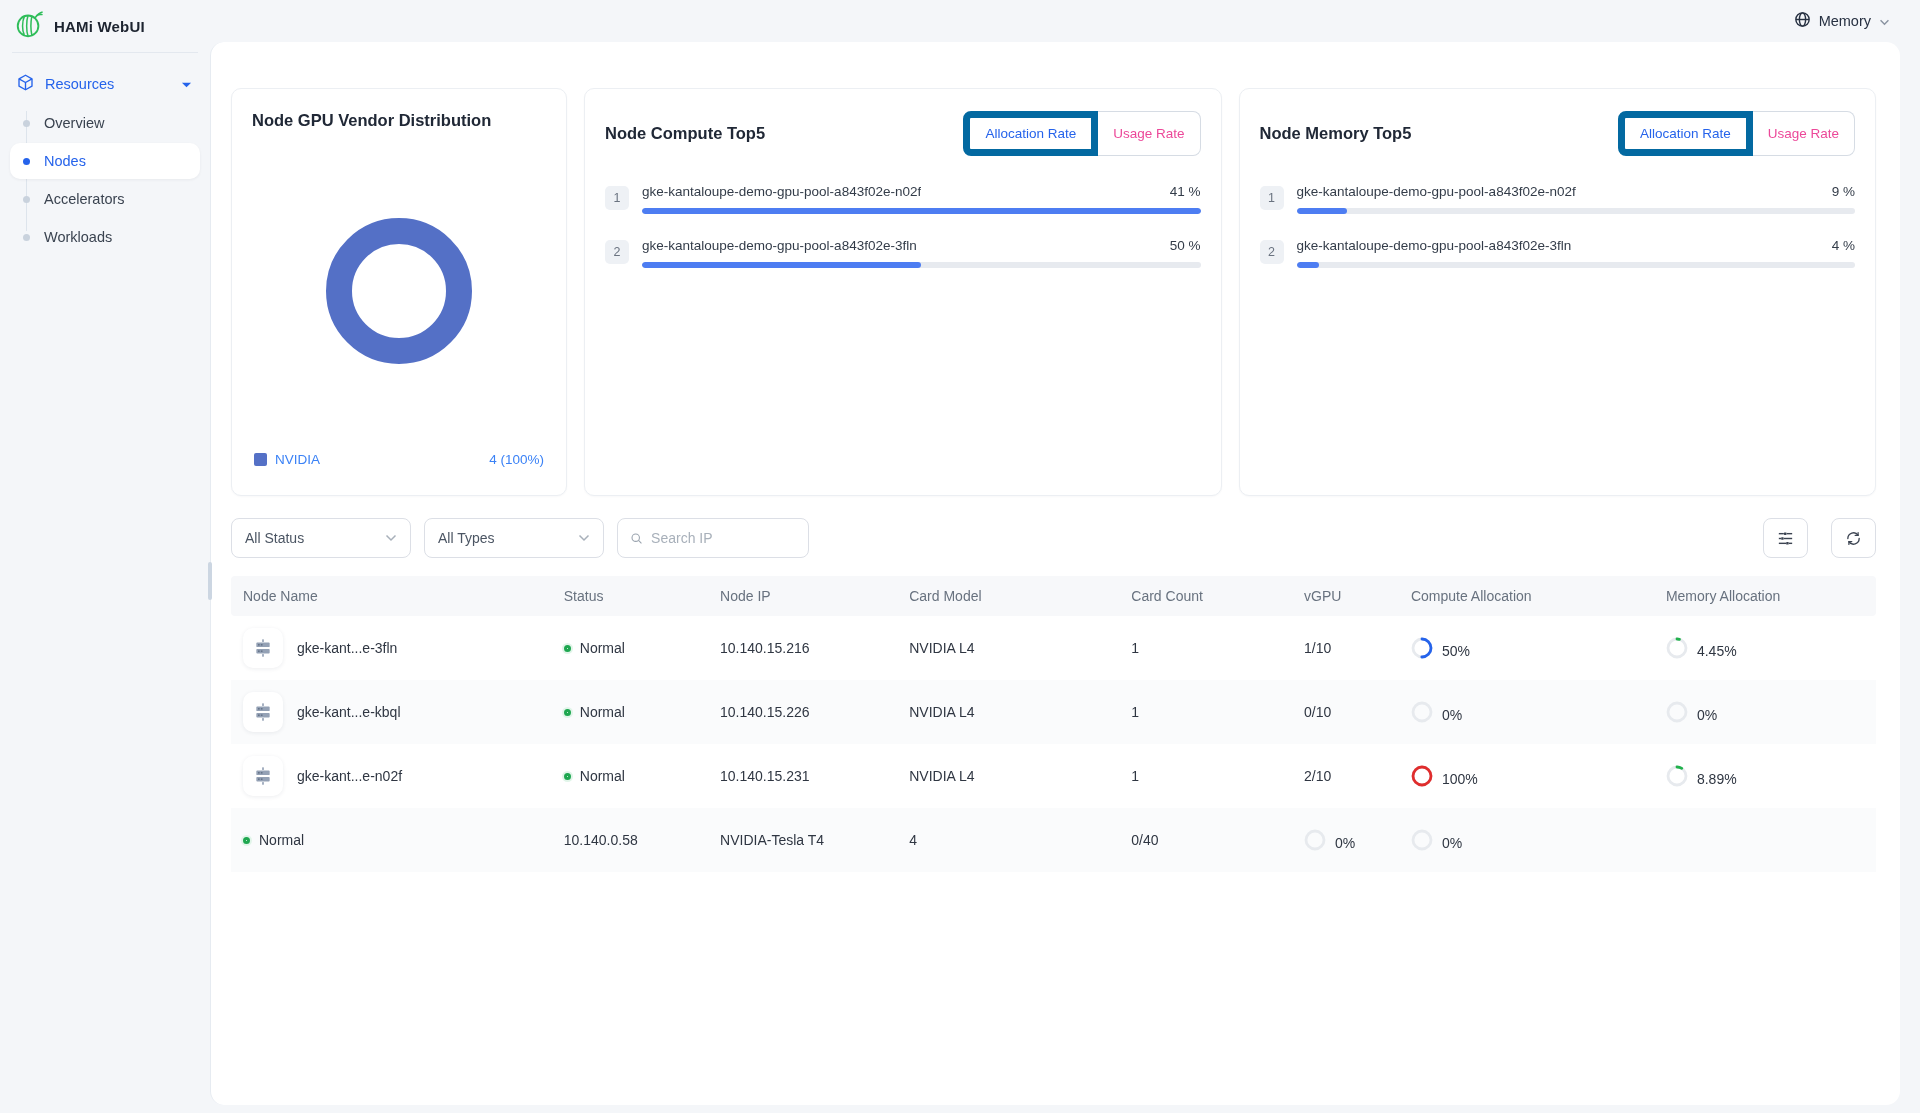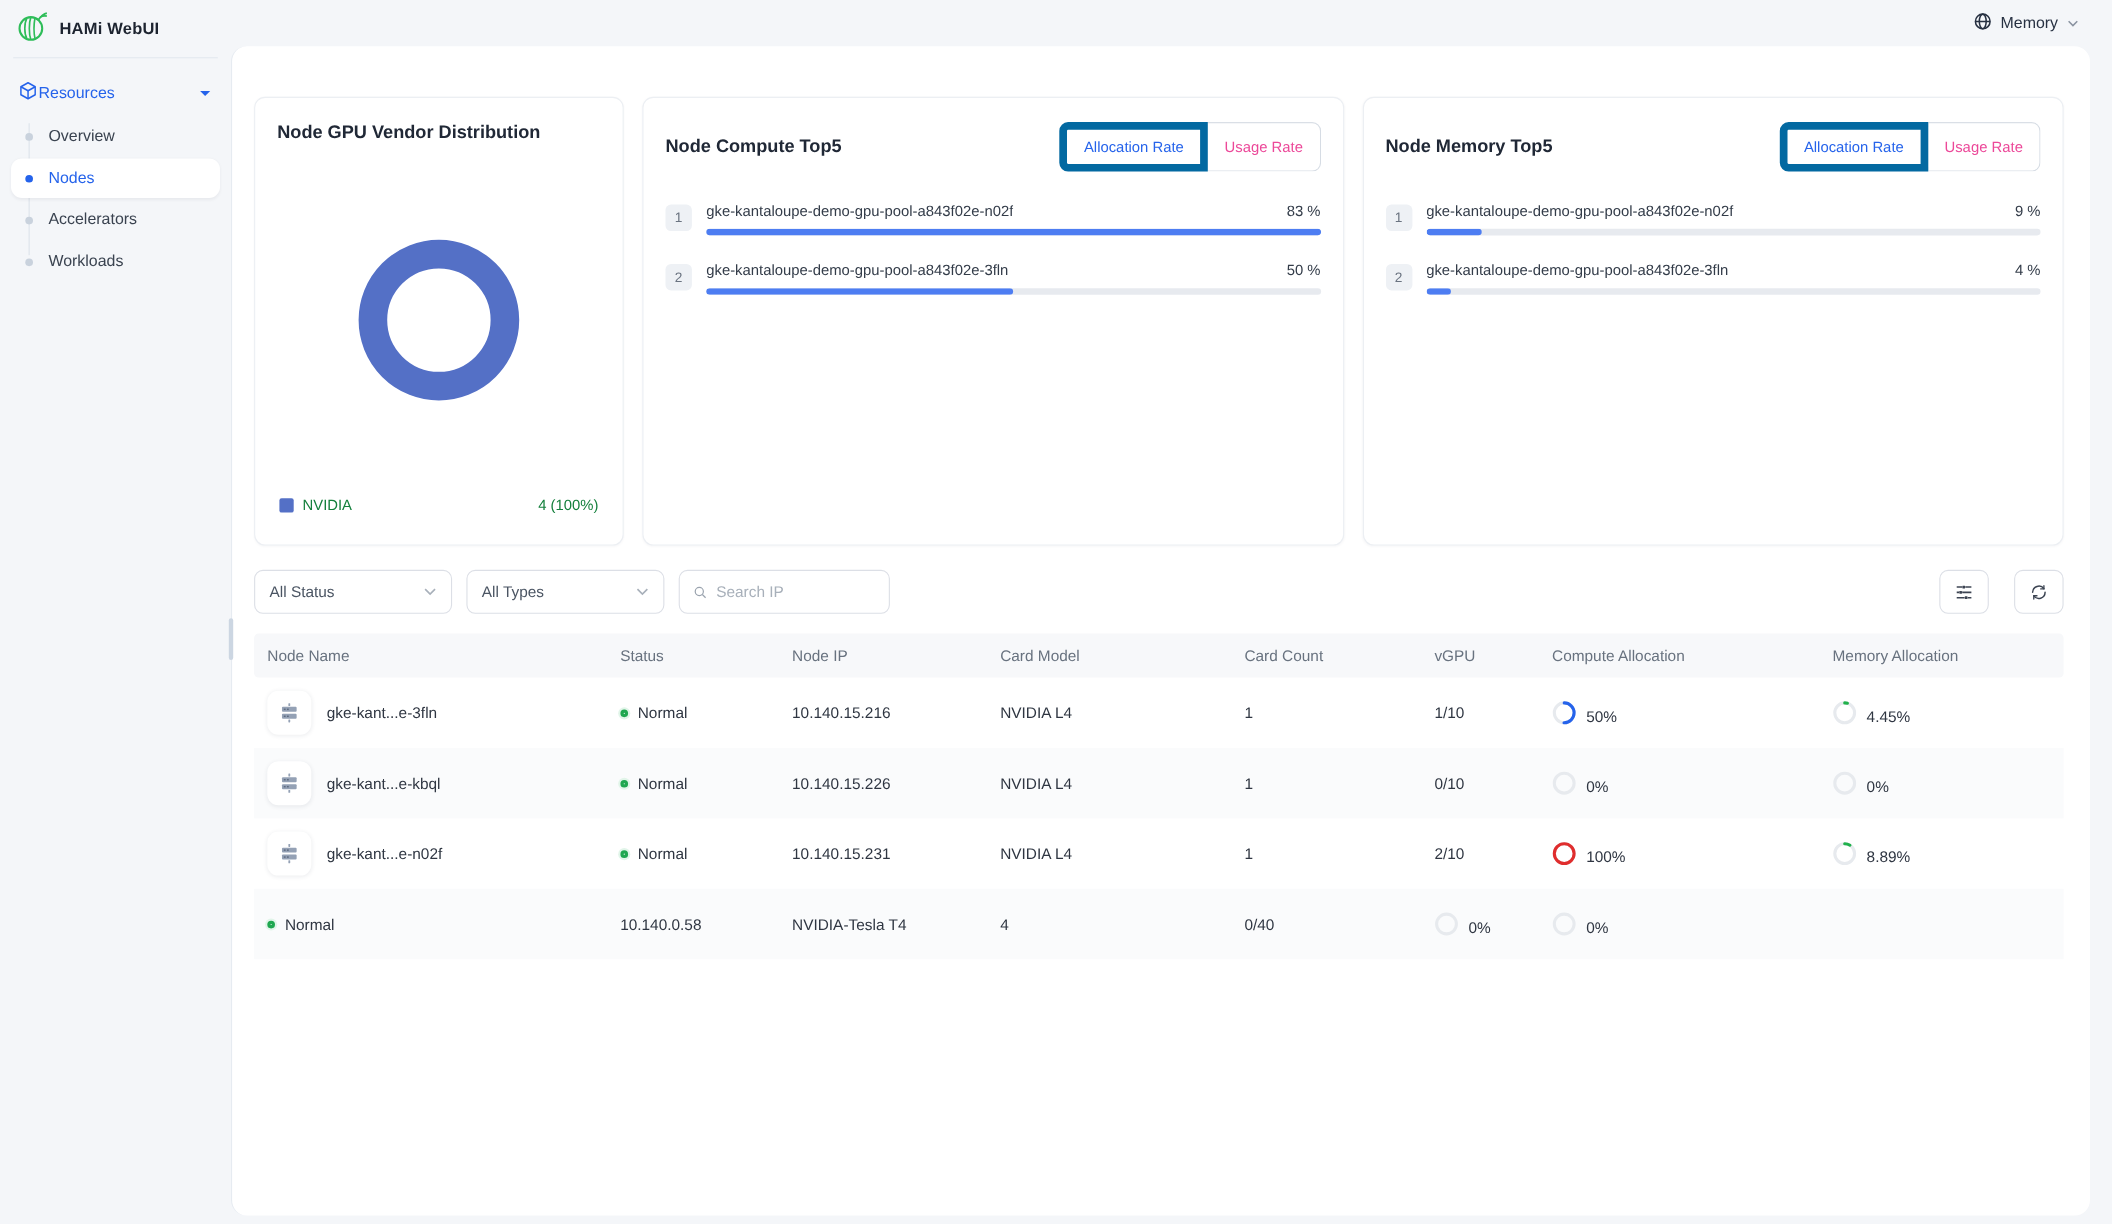--- a/index.html
+++ b/index.html
@@ -8,21 +8,21 @@
     font-family:"Liberation Sans","DejaVu Sans",sans-serif;
     background:#f4f6f9; color:#242b36; overflow:hidden;
   }
   .app { display:flex; width:1920px; height:1113px; position:relative; }
 
   
   .sidebar { width:210px; flex-shrink:0; padding-top:8px; }
   .brand { display:flex; align-items:center; gap:10px; height:36px; padding:0 14px; }
   .brand-title { font-size:15px; font-weight:bold; color:#1d2430; letter-spacing:.2px; }
   .sidebar-divider { border:none; border-top:1px solid #e3e8ef; margin:8px 12px 12px 12px; }
-  .nav-root { display:flex; align-items:center; gap:0; padding:8px 18px 8px 16px; color:#2563eb; font-size:14.5px; cursor:pointer; }
+  .nav-root { display:flex; align-items:center; gap:10px; padding:8px 18px 8px 16px; color:#2563eb; font-size:14.5px; cursor:pointer; }
   .nav-root .caret { margin-left:auto; }
   .nav-sub-list { position:relative; margin-top:2px; }
   .nav-sub-list .rail { position:absolute; left:26px; top:6px; bottom:24px; width:1px; background:#dde4ec; }
   .nav-sub { position:relative; display:flex; align-items:center; gap:14px; margin:2px 10px; padding:10px 8px 10px 13px; font-size:14.5px; color:#3a4350; border-radius:10px; cursor:pointer; }
   .nav-dot { width:7px; height:7px; border-radius:50%; background:#c9d2dd; flex-shrink:0; }
   .nav-sub.active { background:#ffffff; color:#2563eb; box-shadow:0 1px 3px rgba(30,41,59,.06); }
   .nav-sub.active .nav-dot { background:#2563eb; }
 
   
   .main-col { flex:1; display:flex; flex-direction:column; min-width:0; }
@@ -36,21 +36,21 @@
   .cards { display:flex; gap:17px; margin-top:20px; }
   .card { background:#fff; border:1px solid #eceff3; border-radius:10px; padding:22px 20px; height:408px; box-shadow:0 1px 2px rgba(30,41,59,.03); }
   .card-vendor { width:336px; flex-shrink:0; display:flex; flex-direction:column; }
   .card-top5 { flex:1; min-width:0; }
   .card-title { font-size:16.5px; font-weight:700; color:#202836; }
   .card-head { display:flex; align-items:center; justify-content:space-between; }
 
   
   .donut-wrap { flex:1; display:flex; align-items:center; justify-content:center; }
   .donut { width:146px; height:146px; border-radius:50%; border:26px solid #5470c6; }
-  .legend-row { display:flex; align-items:center; justify-content:space-between; font-size:13.5px; color:#15803d; padding:0 2px 6px 2px; }
+  .legend-row { display:flex; align-items:center; justify-content:space-between; font-size:13.5px; color:#3b82f6; padding:0 2px 6px 2px; }
   .legend-left { display:flex; align-items:center; gap:8px; }
   .legend-swatch { width:13px; height:13px; border-radius:2px; background:#5470c6; }
 
   
   .seg-group { display:flex; }
   .seg { font-size:13.5px; padding:8px 15px; background:#fff; border:1px solid #d6dce4; color:#ec4899; cursor:pointer; position:relative; }
   .seg:first-child { border-radius:8px 0 0 8px; }
   .seg:last-child { border-radius:0 8px 8px 0; border-left:none; }
   .seg.active { border:7px solid #0369a1; color:#2563eb; z-index:1; }
   .seg.active + .seg { border-left:none; }
@@ -197,21 +197,21 @@
               <button class="seg active">Allocation Rate</button>
               <button class="seg">Usage Rate</button>
             </div>
           </div>
           <div class="top5-list">
             <div class="top5-row">
               <span class="rank-badge">1</span>
               <div class="top5-body">
                 <div class="top5-line">
                   <span class="top5-name">gke-kantaloupe-demo-gpu-pool-a843f02e-n02f</span>
-                  <span class="top5-val">83 %</span>
+                  <span class="top5-val">41 %</span>
                 </div>
                 <div class="bar">
                     <div class="bar-fill" style="width: 100%;"></div>
                   </div>
               </div>
             </div>
             <div class="top5-row">
               <span class="rank-badge">2</span>
               <div class="top5-body">
                 <div class="top5-line">

